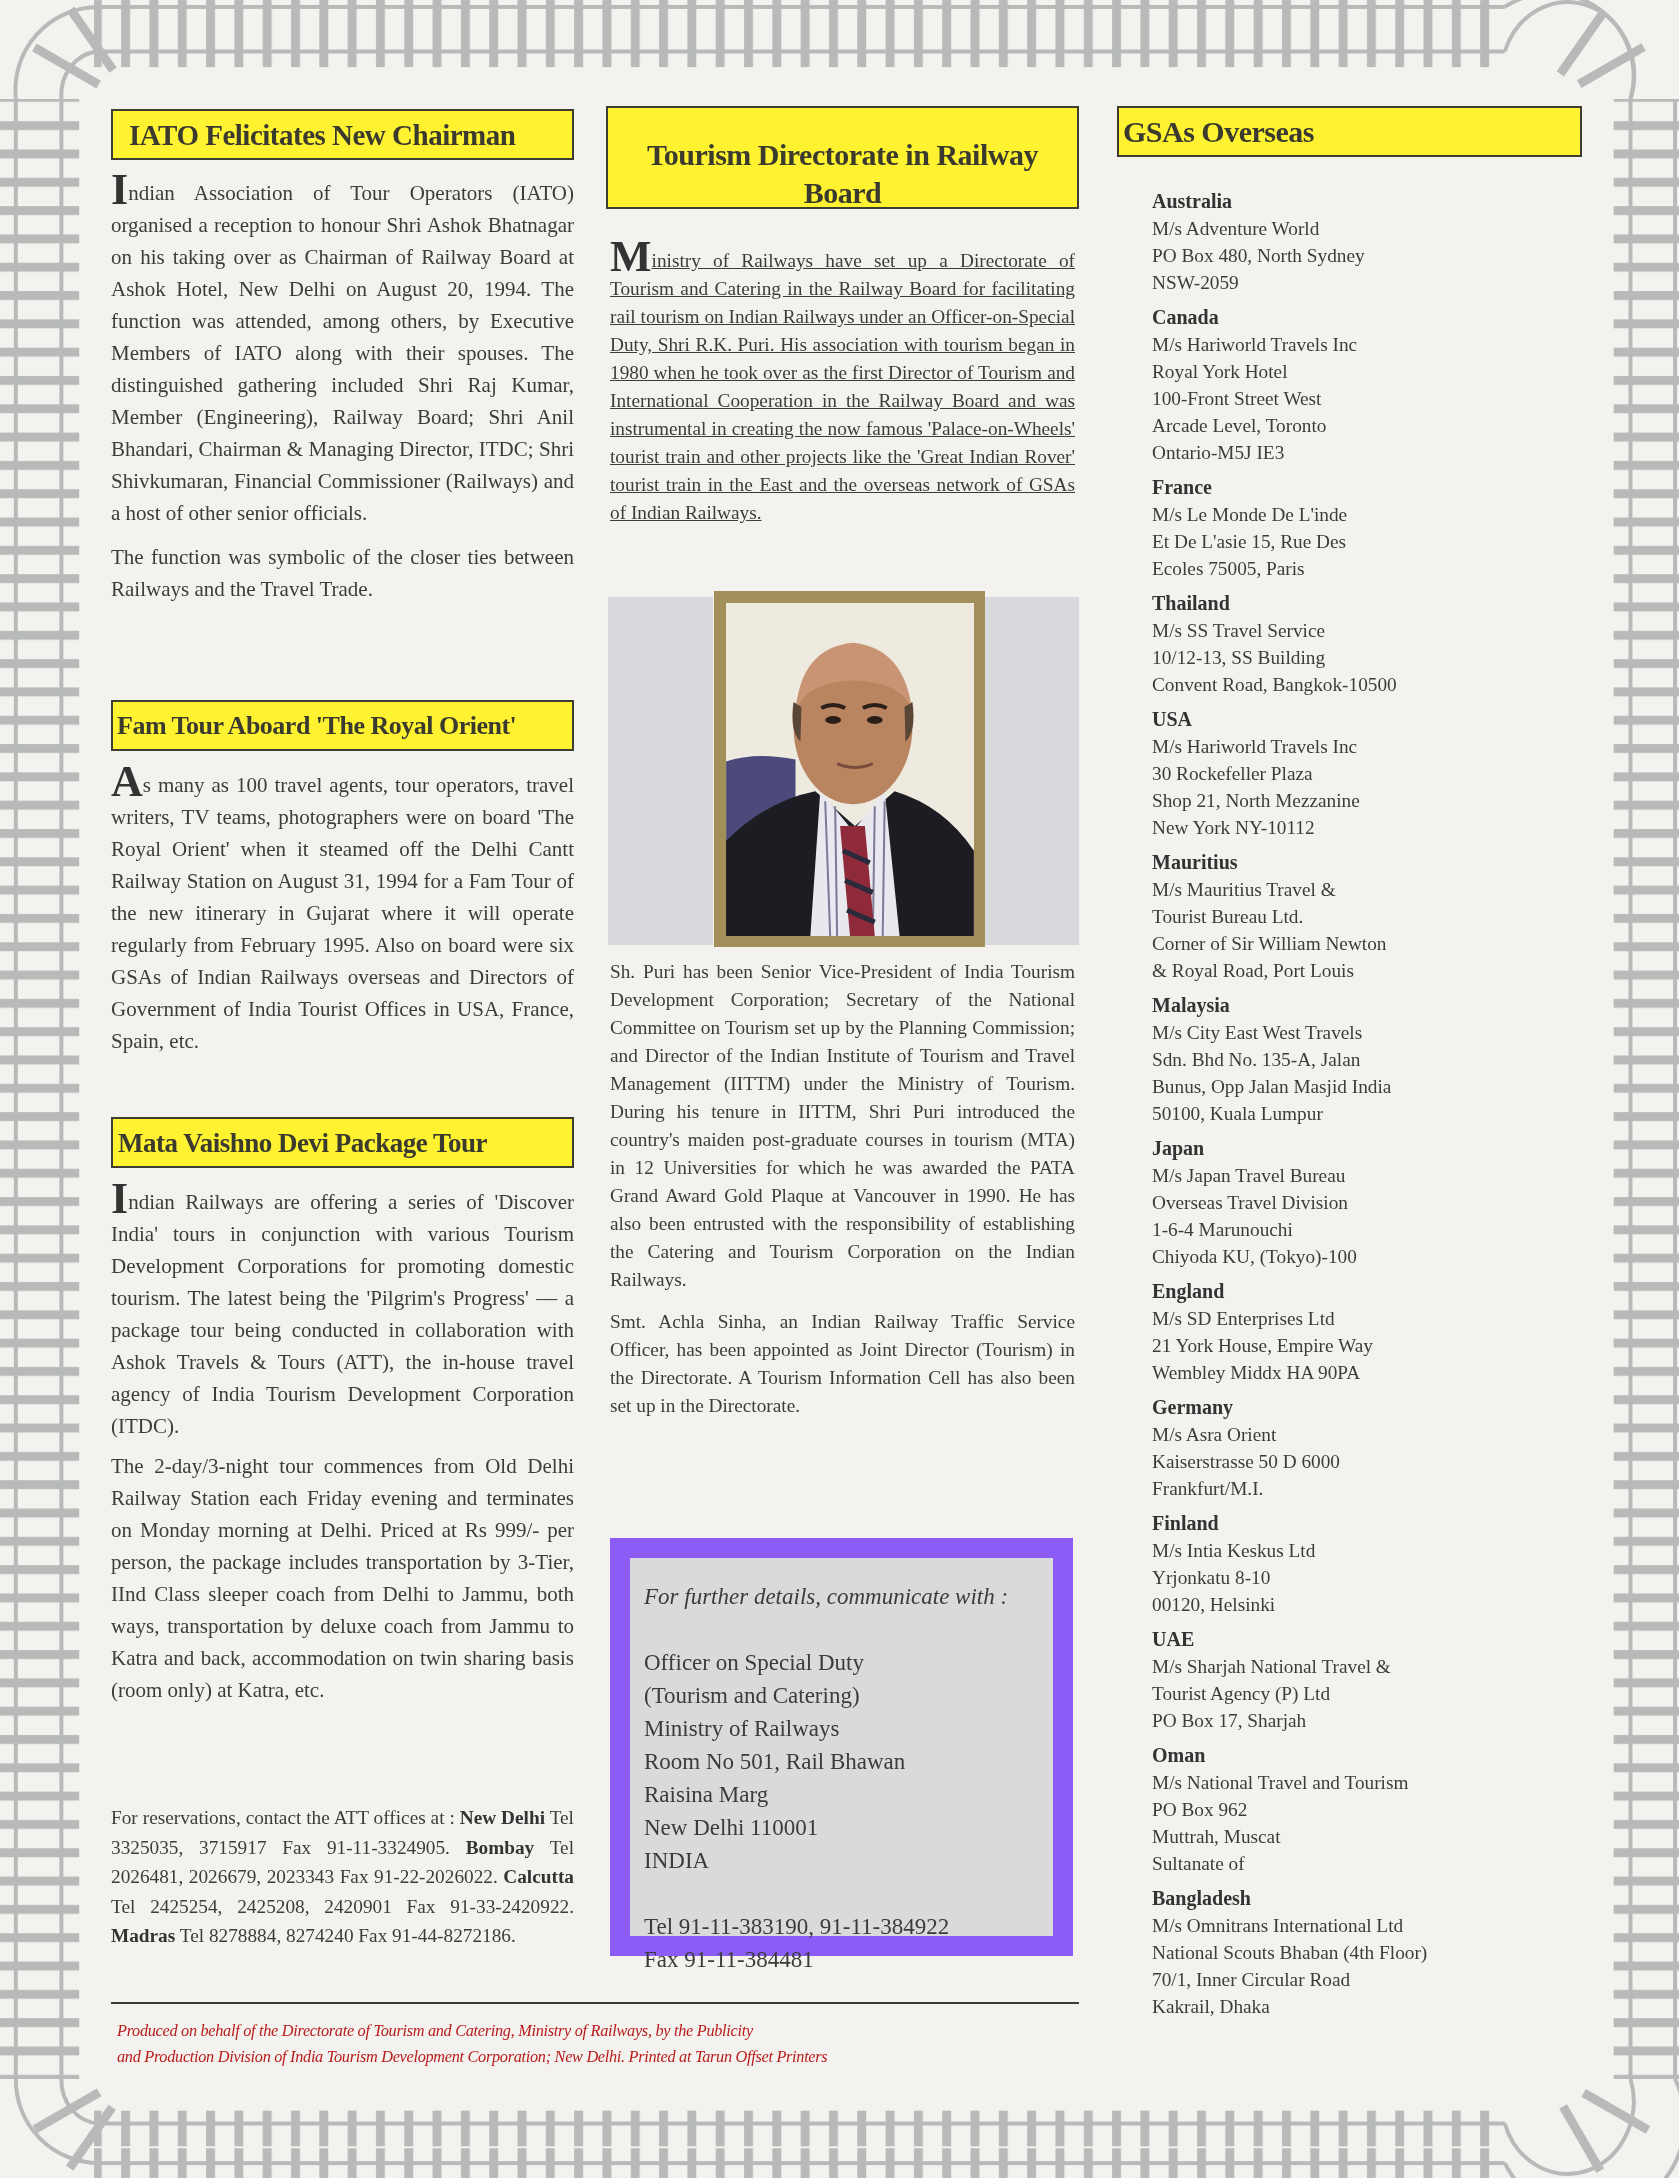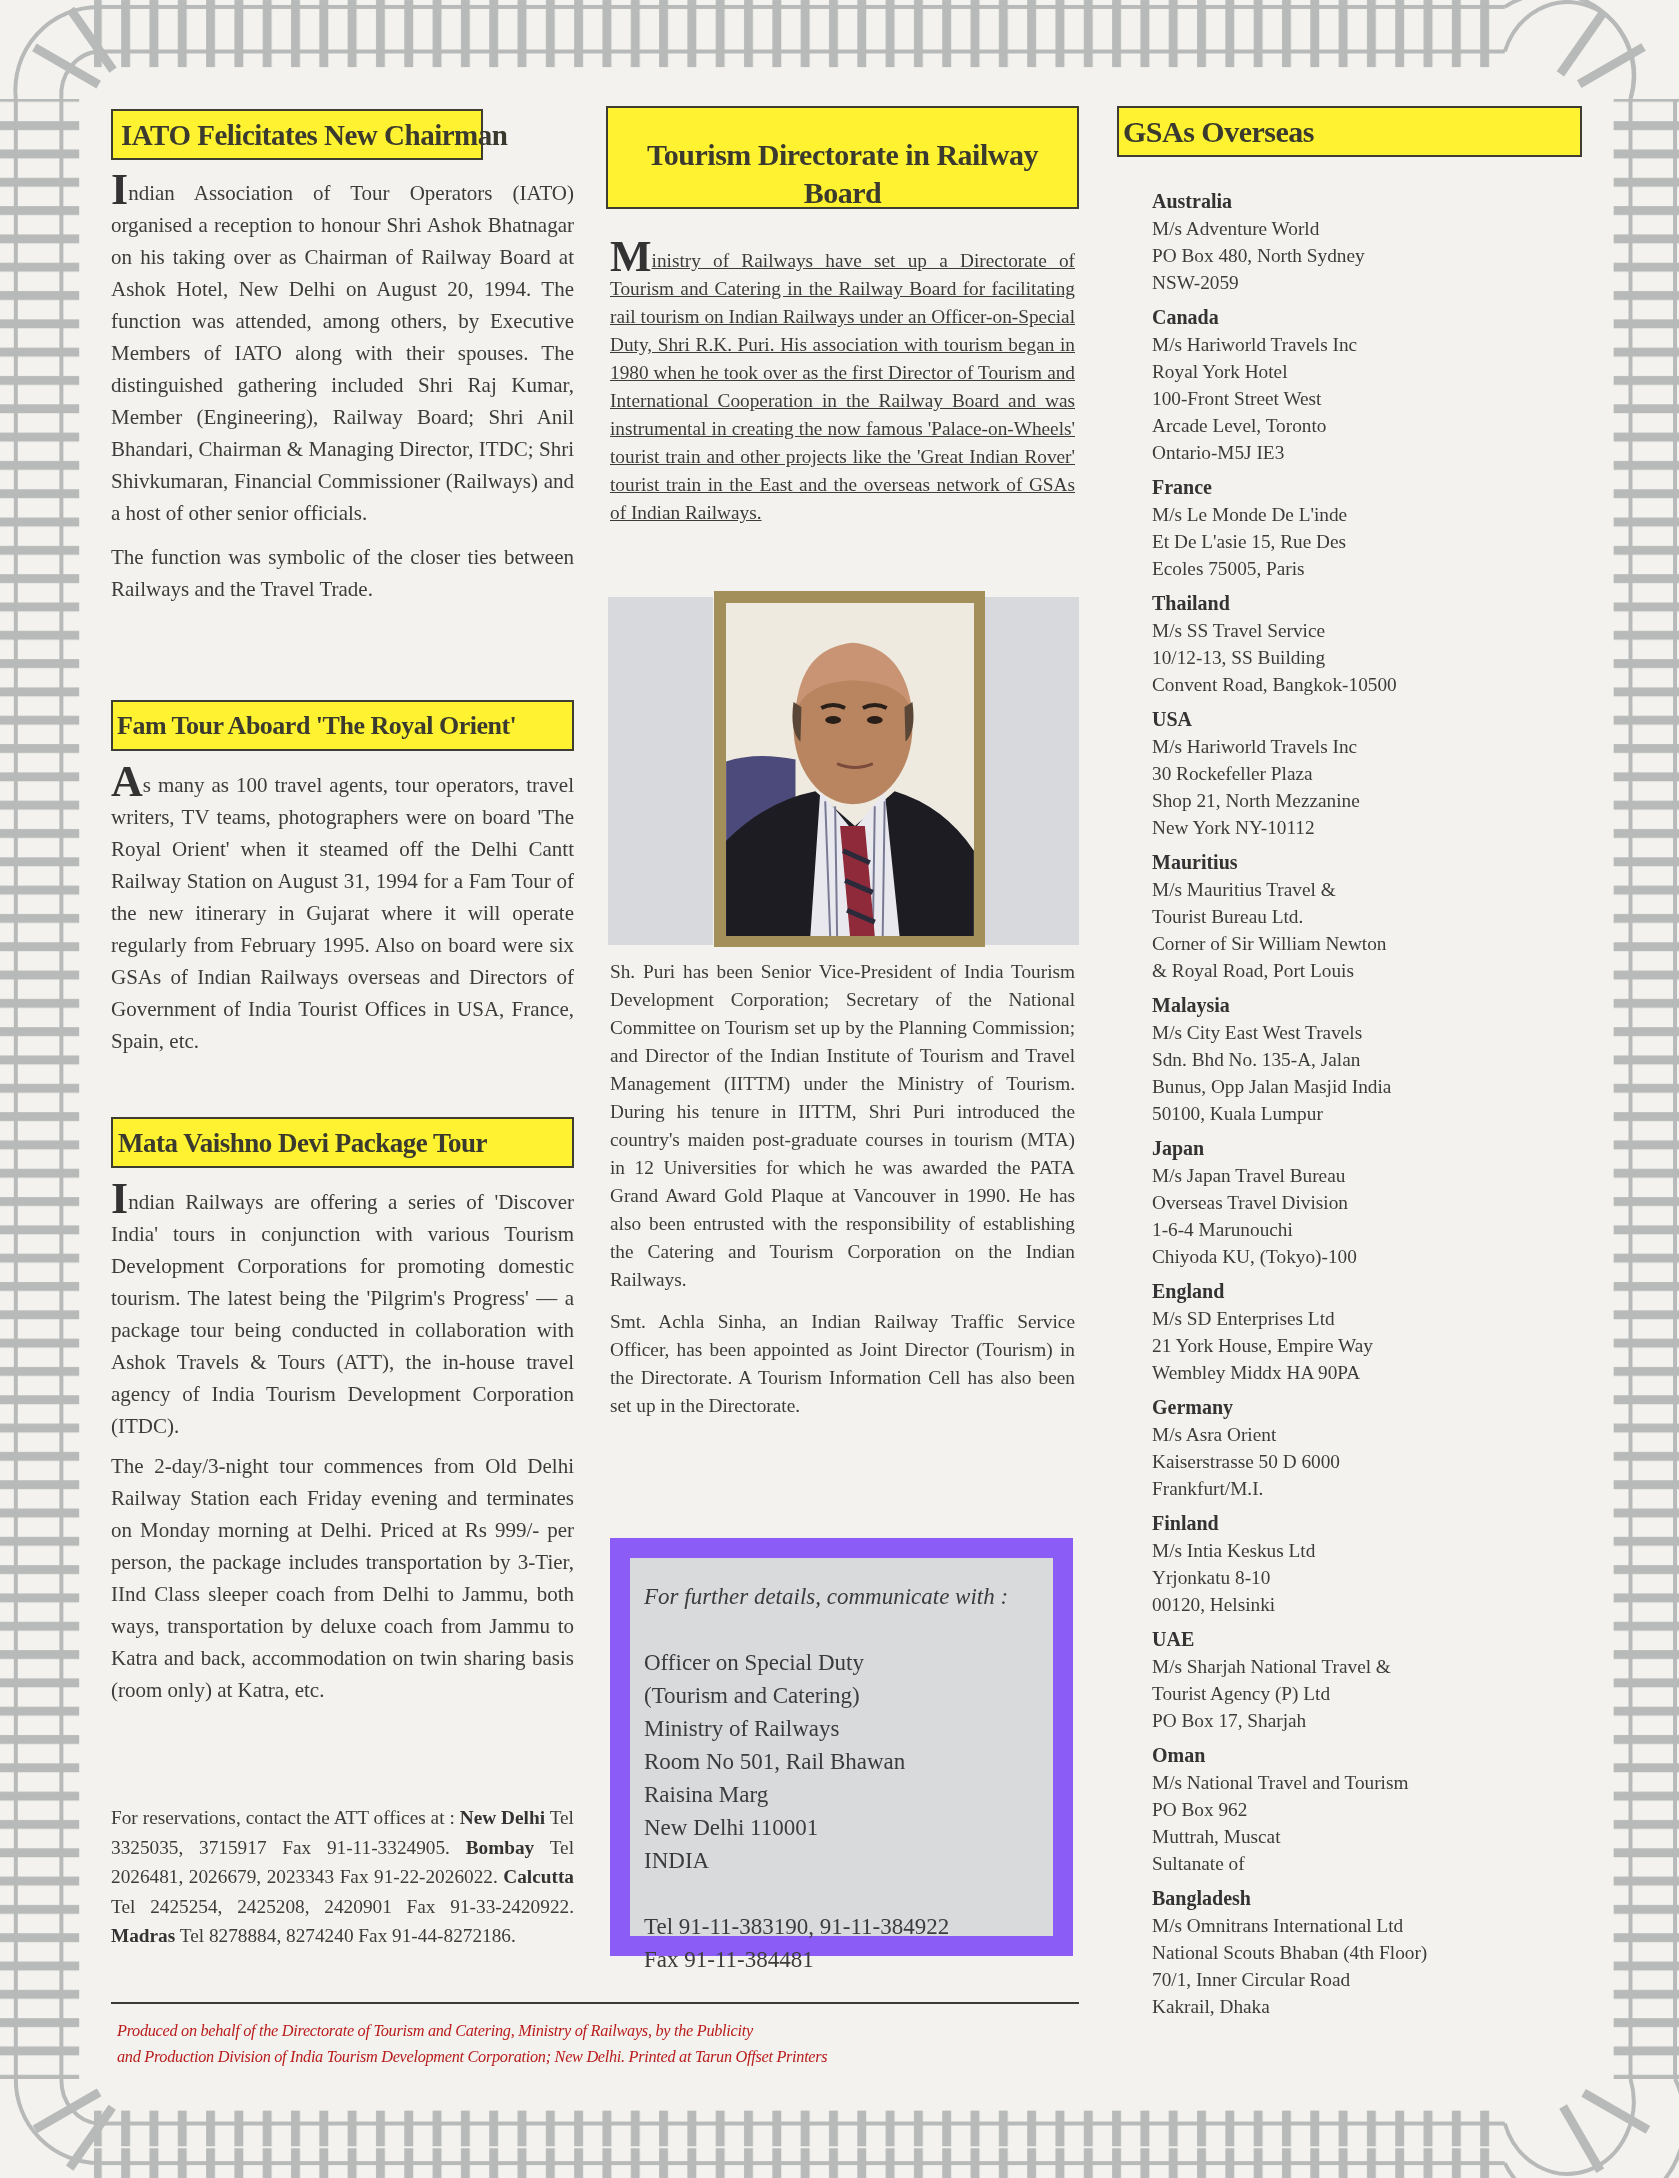--- a/index.html
+++ b/index.html
@@ -8,21 +8,21 @@
   .border-svg { position:absolute; left:0; top:0; width:1679px; height:2178px; pointer-events:none; }
 
   .col { position:absolute; top:0; }
   .col-left { left:111px; width:463px; }
   .col-mid  { left:608px; width:471px; }
   .col-right{ left:1117px; width:465px; }
 
   .headline { background:#fff230; border:2px solid #3d3d32; box-sizing:border-box;
               font-family:"Liberation Serif","DejaVu Serif",serif; font-weight:bold; color:#3a3a2e;
               position:absolute; letter-spacing:-0.5px; }
-  .hl-1 { top:109px; left:0; width:372px; height:51px; font-size:29px; line-height:48px; padding-left:8px; white-space:nowrap; }
+  .hl-1 { top:109px; left:0; width:463px; height:51px; font-size:29px; line-height:48px; padding-left:16px; white-space:nowrap; }
   .hl-2 { top:700px; left:0; width:463px; height:51px; font-size:26px; line-height:48px; padding-left:4px; white-space:nowrap; }
   .hl-3 { top:1117px; left:0; width:463px; height:51px; font-size:27px; line-height:48px; padding-left:5px; white-space:nowrap; }
   .hl-mid { top:106px; left:-2px; width:473px; height:103px; font-size:30px; line-height:38px; text-align:center; padding-top:28px; }
   .hl-right { top:106px; left:0; width:465px; height:51px; font-size:30px; line-height:48px; padding-left:4px; }
 
   .body-text { position:absolute; font-size:21px; line-height:32px; text-align:justify; color:#3c3c3c; }
   .body-text p { margin:0; }
   .dropcap { font-weight:bold; font-size:44px; line-height:32px; color:#333; vertical-align:-4px; }
 
   .mid-text { font-size:19.3px; line-height:28px; }

